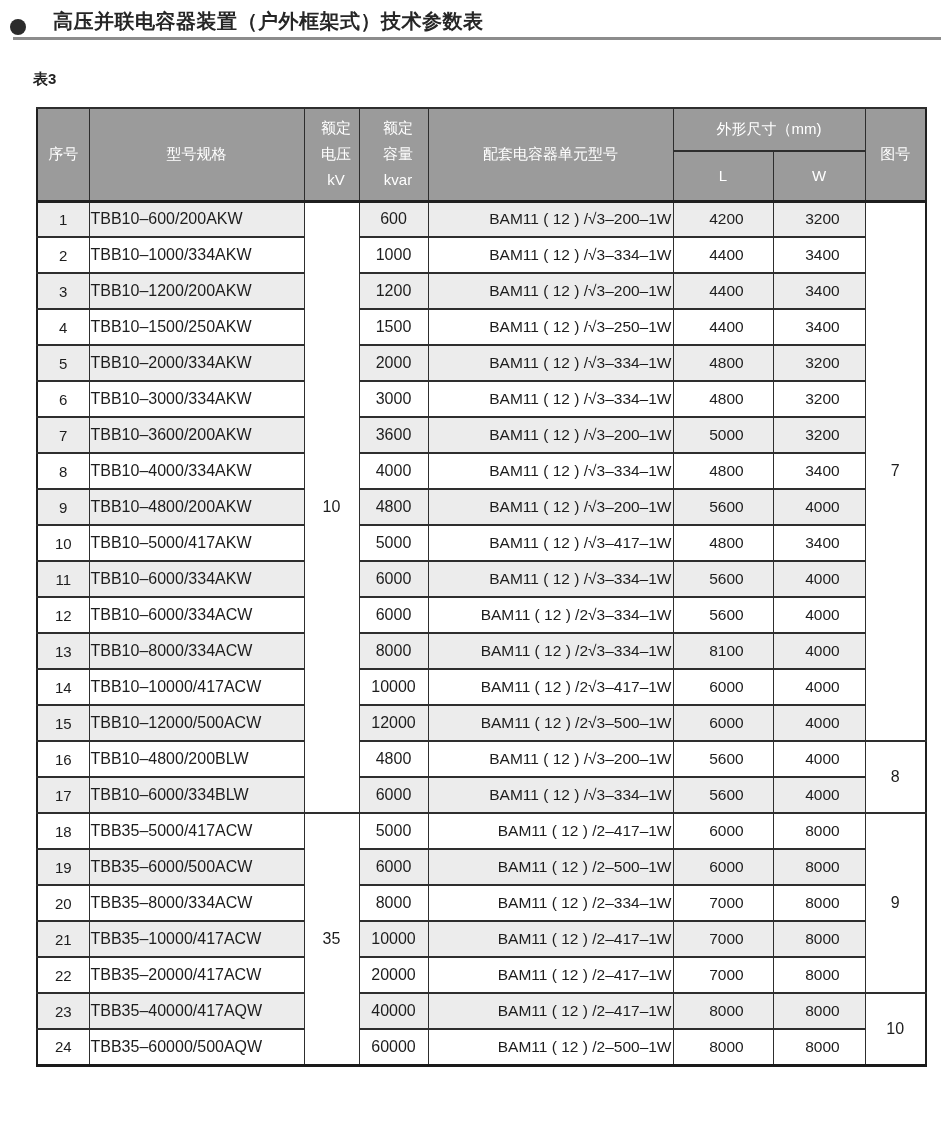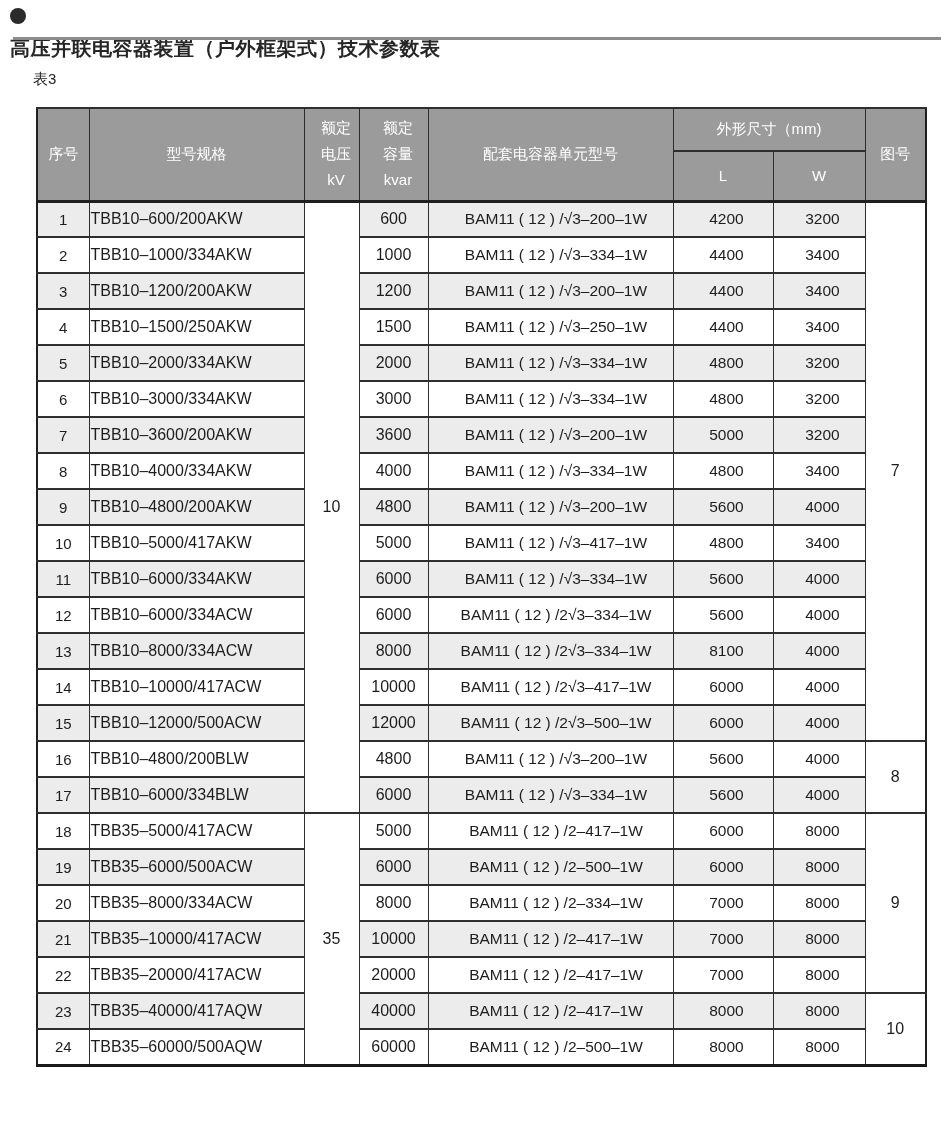--- a/index.html
+++ b/index.html
@@ -9,39 +9,38 @@
     background: #ffffff;
     font-family: "Liberation Sans", "DejaVu Sans", sans-serif;
     color: #1d1d1d;
     position: relative;
     overflow: hidden;
   }
 
   
   .title-row {
     position: absolute; left: 10px; top: 8px;
-    display: flex; align-items: flex-start; gap: 11px;
+    display: flex; align-items: flex-end; gap: 27px;
     width: 932px;
-    flex-direction: column;
   }
   .bullet {
     width: 16px; height: 16px; border-radius: 50%;
     background: #2b2b2b; flex: 0 0 auto;
   }
   .page-title {
     font-size: 20px; font-weight: bold; color: #262626;
     letter-spacing: 0.5px; white-space: nowrap;
   }
   .title-rule {
     position: absolute; left: 13px; top: 37px;
     width: 928px; height: 3px; background: #8c8c8c;
   }
   .table-label {
     position: absolute; left: 33px; top: 70px;
-    font-size: 15px; font-weight: normal; color: #222222;
+    font-size: 15px; font-weight: bold; color: #222222;
   }
 
   
   .table-wrap { position: absolute; left: 36px; top: 107px; }
   table {
     border-collapse: collapse; table-layout: fixed;
     width: 889px;
     border: 2px solid #1f1f1f;
     border-bottom: 3px solid #1a1a1a;
   }
@@ -61,21 +60,21 @@
   }
   thead tr:nth-child(1) { height: 43px; }
   thead tr:nth-child(2) { height: 50px; }
   .hline { display: block; line-height: 26px; padding-left: 9px; }
 
   tbody td { height: 36px; font-size: 16px; text-align: center; background: #ffffff; }
   tbody tr:nth-child(odd) td { background: #ececec; }
   td.span-cell { background: #ffffff !important; font-size: 16px; }
   td.col-no { font-size: 15px; }
   td.col-model { text-align: left; }
-  td.col-unit { text-align: center; padding-left: 12px; font-size: 15.5px; }
+  td.col-unit { text-align: right; padding-left: 12px; font-size: 15.5px; }
   td.col-l, td.col-w { font-size: 15.5px; padding-left: 8px; }
 </style>
 </head>
 <body>
 
 <div class="title-row">
   <span class="bullet"></span>
   <span class="page-title">高压并联电容器装置（户外框架式）技术参数表</span>
 </div>
 <div class="title-rule"></div>

